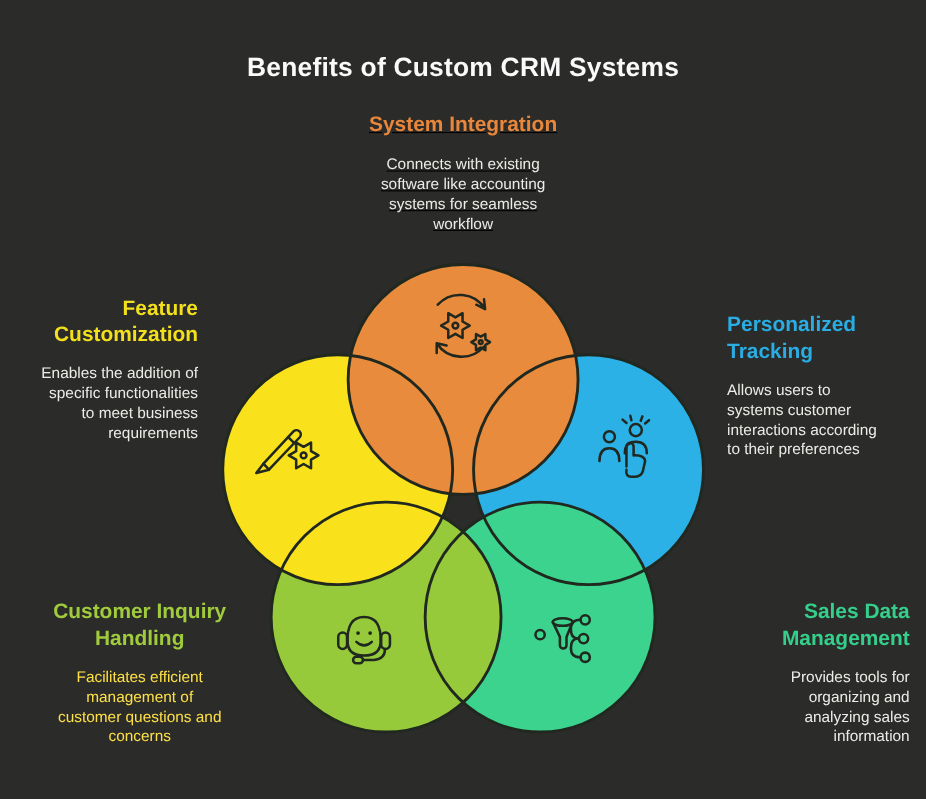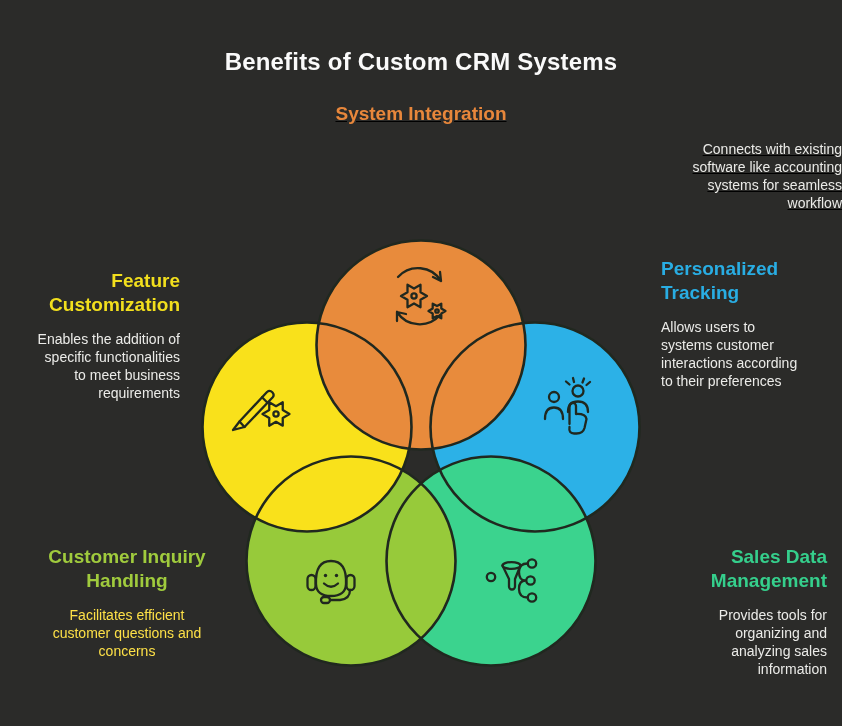--- a/index.html
+++ b/index.html
@@ -13,23 +13,23 @@
   .title {
     position: absolute; top: 48px; left: 0; width: 100%;
     margin: 0; text-align: center;
     font-size: 24px; font-weight: 700; color: #FAFAFA; letter-spacing: 0.2px;
   }
   .venn { position: absolute; left: 0; top: 0; }
   .sec { position: absolute; }
   .sec .h { font-size: 19px; font-weight: 700; line-height: 24px; }
   .sec .d { margin-top: 13px; font-size: 14px; line-height: 18px; font-weight: 400; }
   .sec-top { top: 102px; left: 0; width: 100%; text-align: center; text-decoration: underline; }
-  .sec-top .d { margin-top: 14px; text-align: right; }
+  .sec-top .d { margin-top: 14px; }
   .sec-left { top: 269px; right: 662px; width: 200px; text-align: right; }
-  .sec-right { top: 257px; left: 661px; width: 180px; text-align: left; }
+  .sec-right { top: 284px; left: 661px; width: 180px; text-align: left; }
   .sec-bl { top: 545px; right: 610px; width: 210px; text-align: center; }
   .sec-br { top: 545px; left: 627px; width: 200px; text-align: right; }
 </style>
 </head>
 <body style="background-color: rgb(43, 43, 41);">
 
 <div class="stage">
 
   <h1 class="title" style="color: rgb(250, 250, 250);">Benefits of Custom CRM Systems</h1>
 
@@ -139,20 +139,21 @@
     </div>
   </div>
 
   <div class="sec sec-bl">
     <div class="h" style="color: rgb(160, 203, 61);">
       <div>Customer Inquiry</div>
       <div>Handling</div>
     </div>
     <div class="d" style="color: #fde047;">
       <div>Facilitates efficient</div>
+      <div>management of</div>
       <div>customer questions and</div>
       <div>concerns</div>
     </div>
   </div>
 
   <div class="sec sec-br">
     <div class="h" style="color: rgb(53, 207, 140);">
       <div>Sales Data</div>
       <div>Management</div>
     </div>

